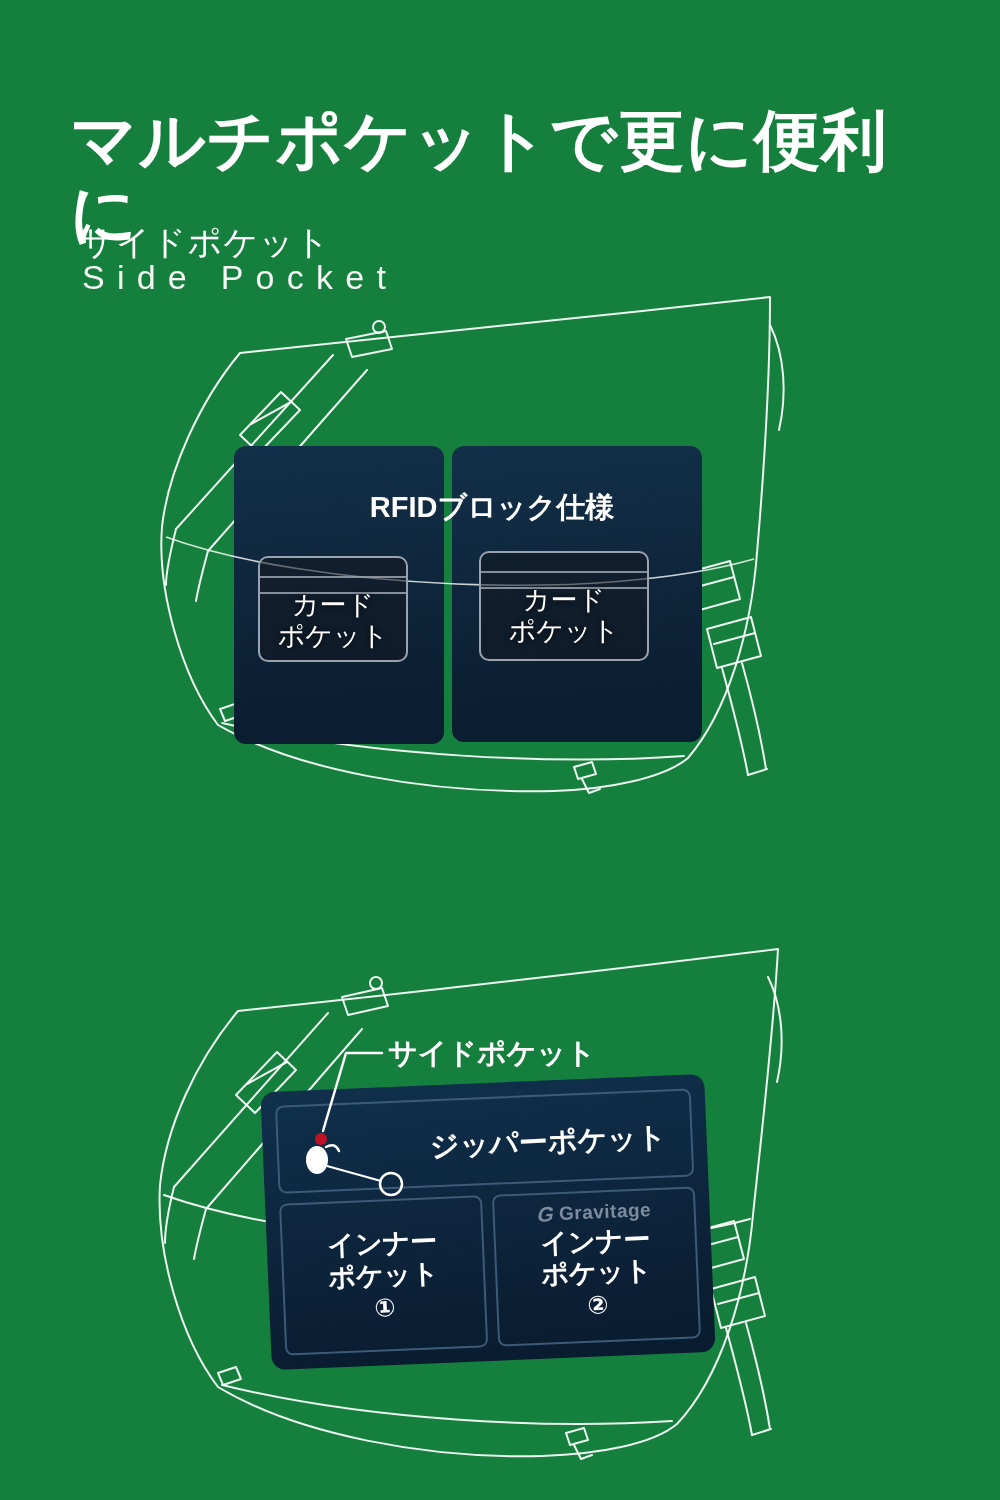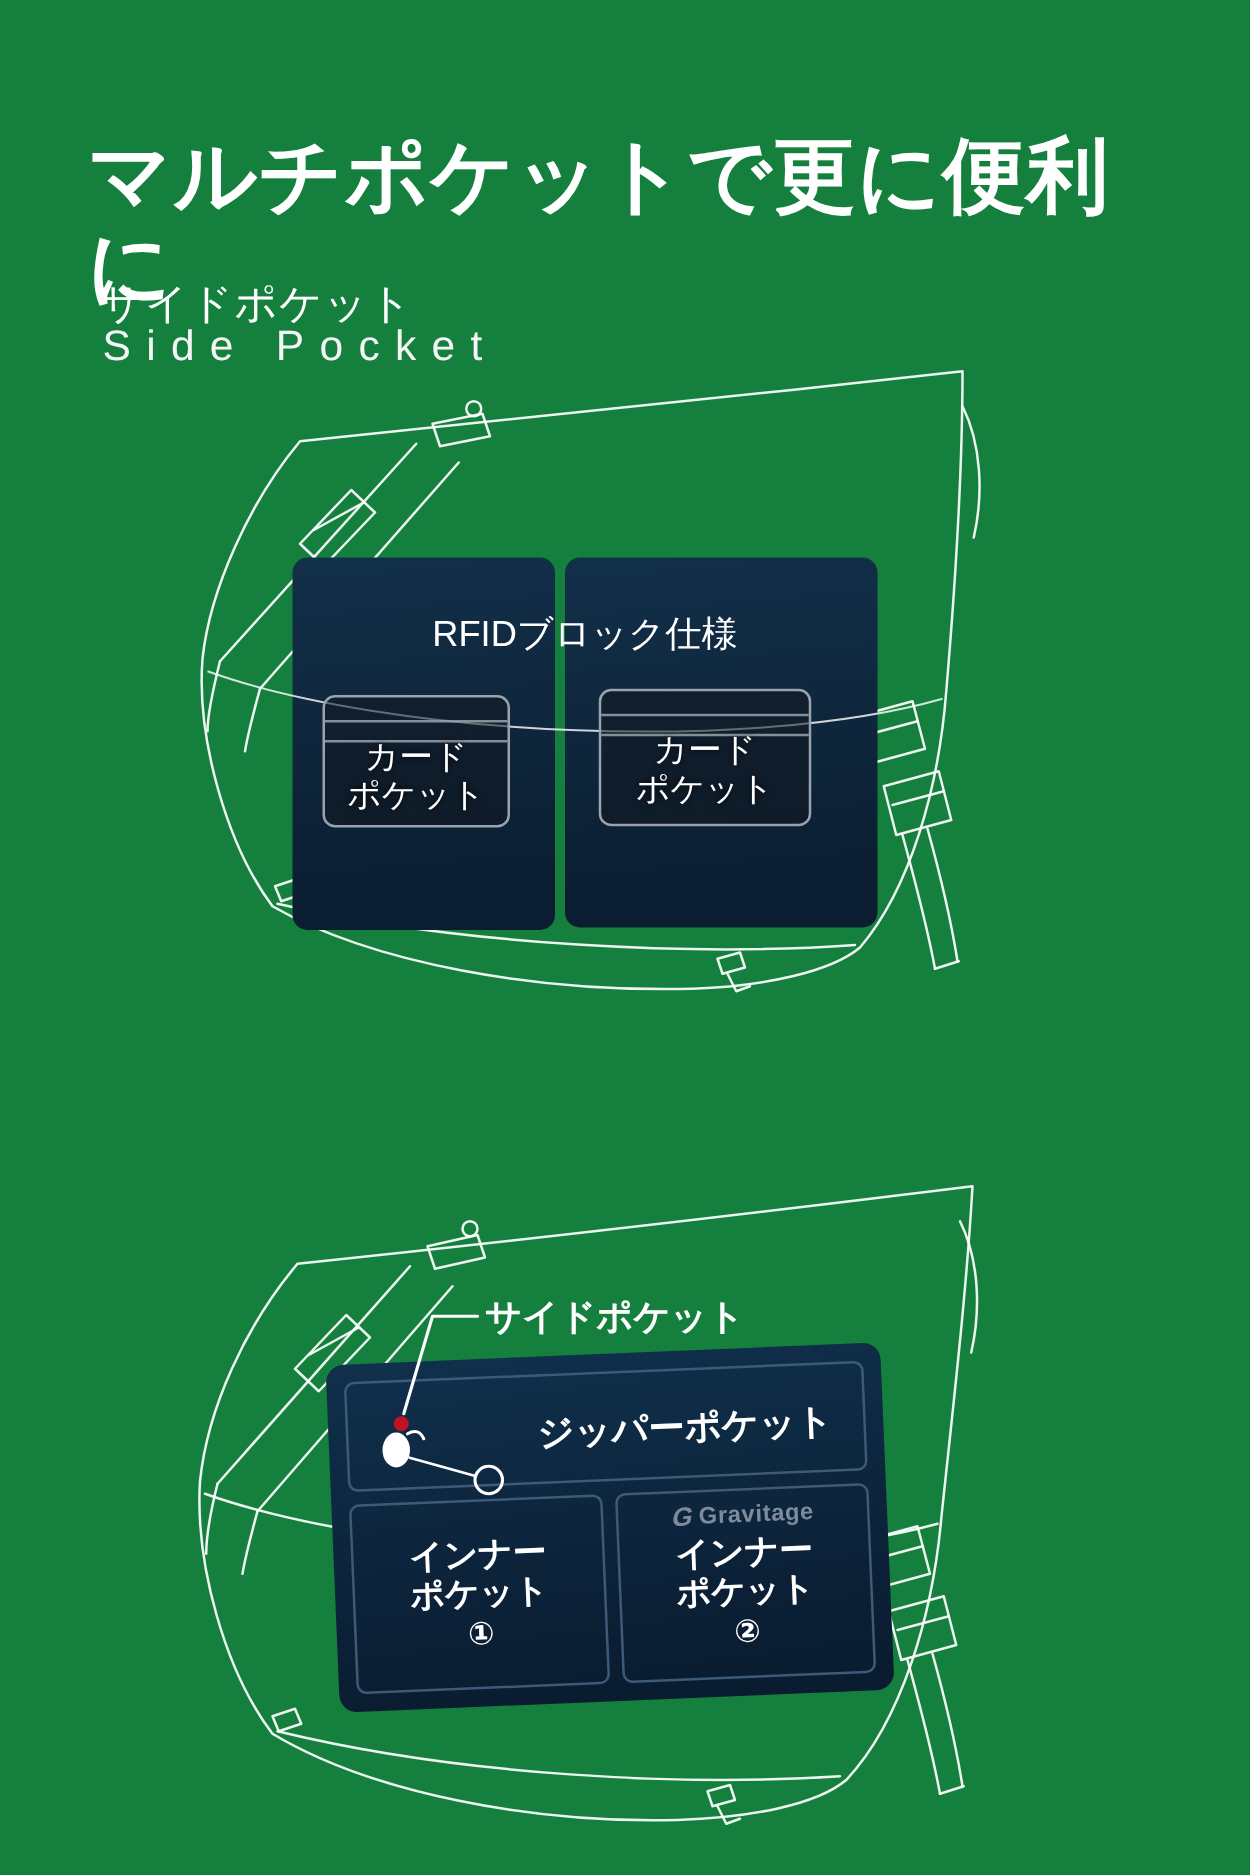--- a/index.html
+++ b/index.html
@@ -27,21 +27,21 @@
   .bag2{left:130px;top:935px;}
 
   
   .panel-navy{
     background:linear-gradient(175deg,#123049 0%,#0b1d30 90%);
     border-radius:12px;z-index:2;
   }
   .panel-left {left:234px;top:446px;width:210px;height:298px;}
   .panel-right{left:452px;top:446px;width:250px;height:296px;}
 
-  .rfid-label{left:234px;top:488px;width:468px;text-align:center;font-size:29px;font-weight:400;z-index:4;}
+  .rfid-label{left:234px;top:488px;width:468px;text-align:center;font-size:29px;font-weight:700;z-index:4;padding-left:24px;}
 
   .card-pocket{z-index:4;}
   .card1{left:258px;top:556px;width:150px;height:106px;}
   .card2{left:479px;top:551px;width:170px;height:110px;}
   .card-shape{position:absolute;inset:0;border:2px solid #9aa3ad;border-radius:10px;background:rgba(18,24,32,.55);}
   .slot-line{position:absolute;left:0;right:0;border-top:2px solid #9aa3ad;opacity:.85;}
   .slot-1{top:18px;}
   .slot-2{top:34px;}
   .card-label{position:absolute;left:0;right:0;top:34px;text-align:center;font-size:27px;font-weight:400;line-height:1.15;
     text-shadow:0 0 6px rgba(0,0,0,.9);}

